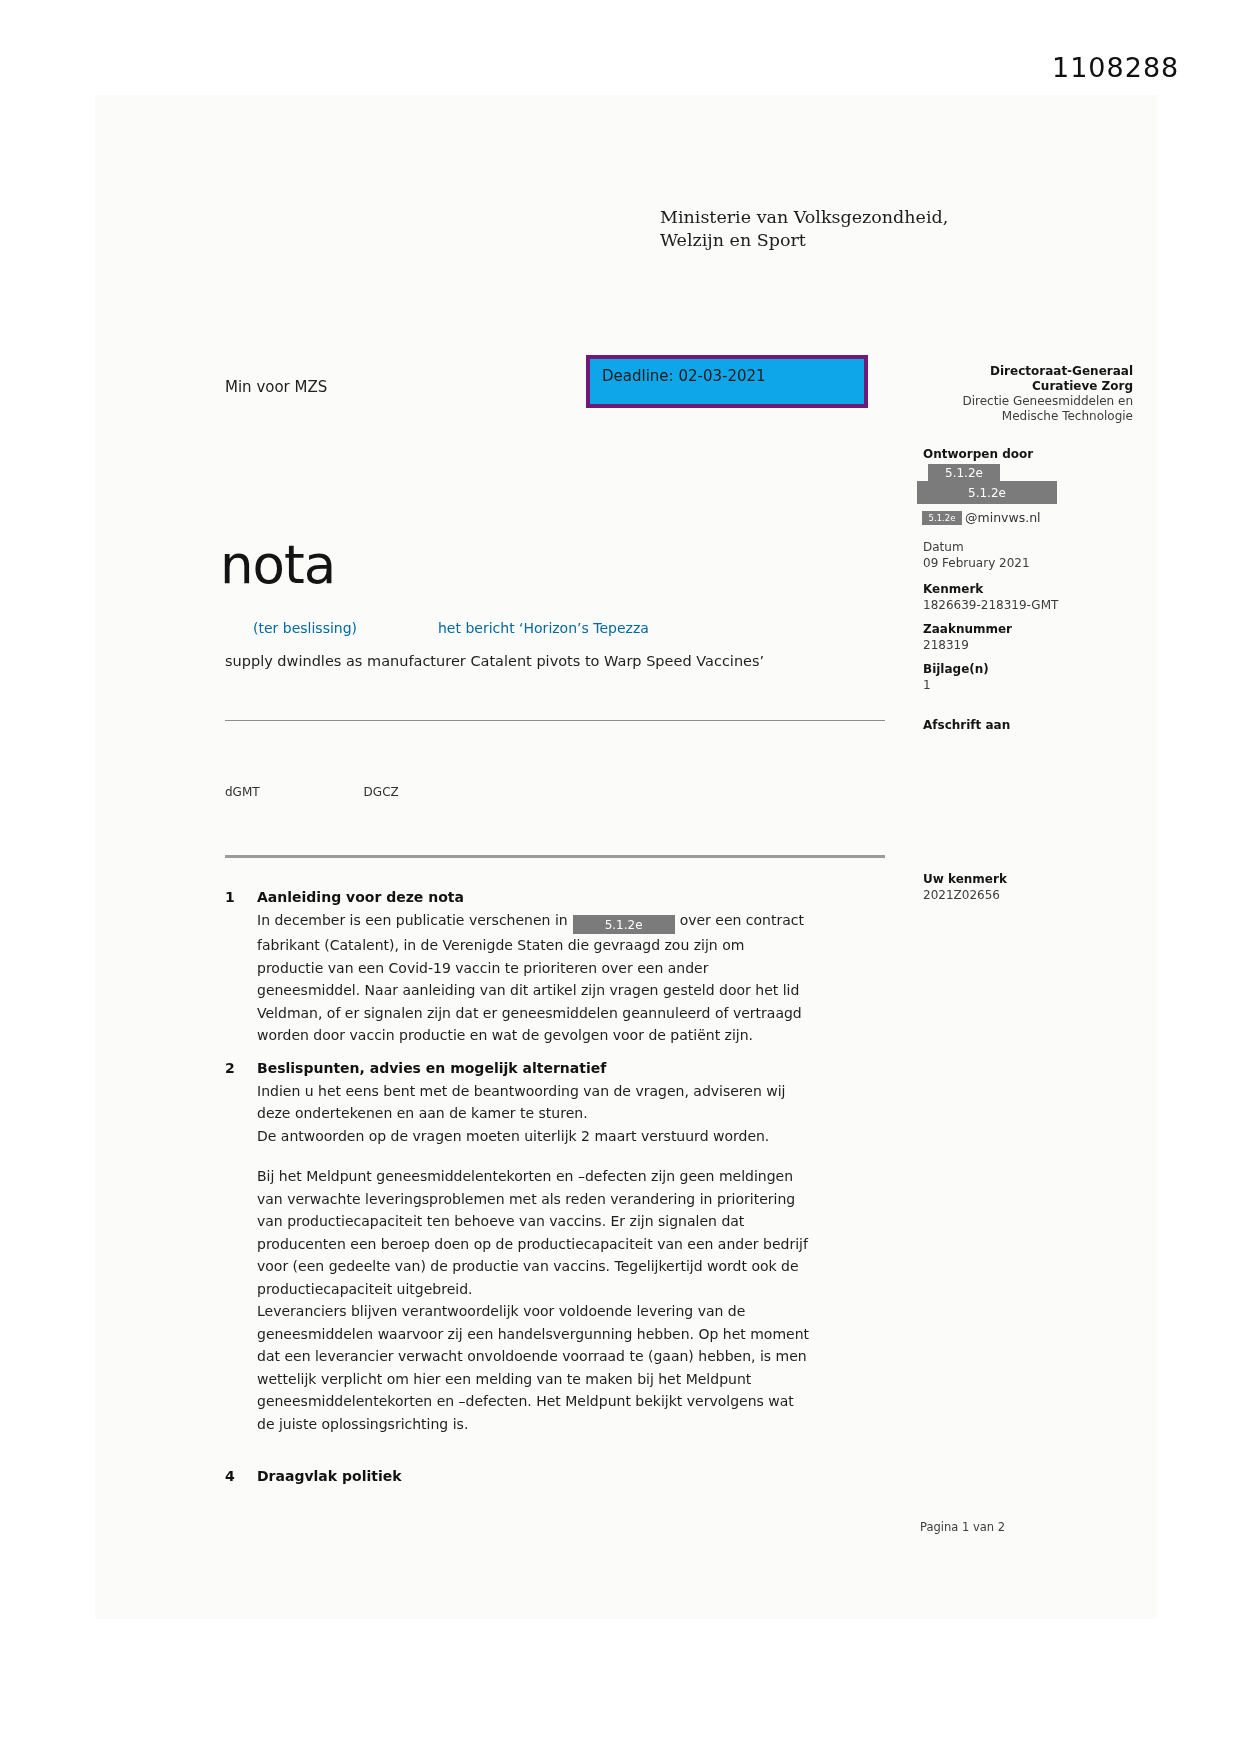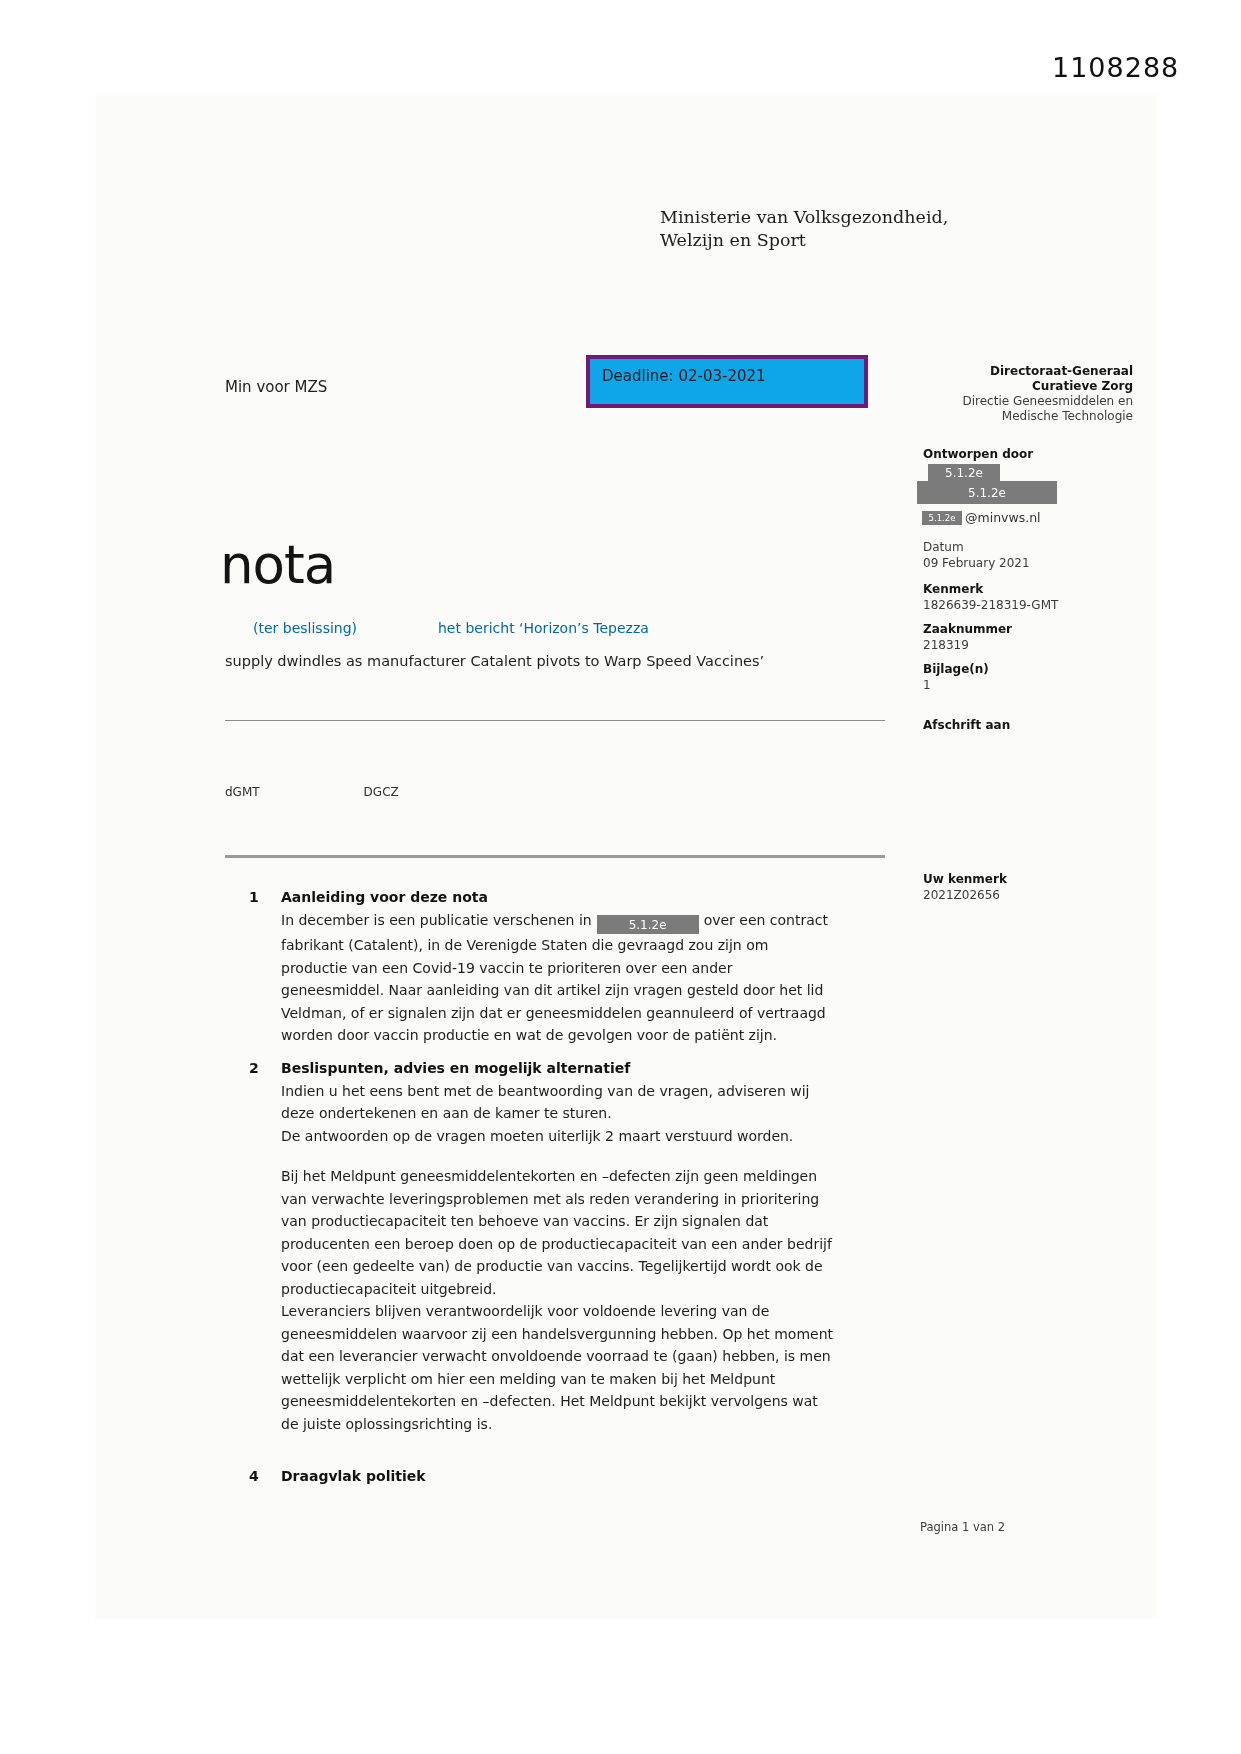--- a/index.html
+++ b/index.html
@@ -57,21 +57,21 @@
   }
   .subtitle-line1{left:225px;top:620px;font-size:14px;color:#0369a1;margin-left:28px;}
   .subtitle-beslissing{display:inline-block;width:185px;}
   .subtitle-line2{left:225px;top:653px;font-size:14.5px;color:#1f1f1f;}
 
   .hr1{left:225px;top:720px;width:660px;height:1px;background:#8d8d8d;}
   .routing{left:225px;top:741px;font-size:12px;color:#303030;}
   .routing-right{display:inline-block;margin-left:104px;margin-top:44px;}
   .hr2{left:225px;top:855px;width:660px;height:3px;background:#9b9b9b;}
 
-  .section{left:225px;width:690px;font-size:14px;line-height:22.5px;color:#1e1e1e;margin-left:24px;}
+  .section{left:225px;width:690px;font-size:14px;line-height:22.5px;color:#1e1e1e;}
   .sec-head{font-weight:bold;color:#121212;}
   .sec-num{display:inline-block;width:32px;}
   .sec-body{margin-left:32px;white-space:pre-line;}
   .sec-line{margin-left:32px;}
   .inline-redact{
     display:inline-flex;width:102px;height:19px;vertical-align:-4px;
     margin:0 5px;
   }
   .sec-1{top:886px;} .sec-2{top:1057px;} .sec-3{top:1165px;} .sec-4{top:1465px;}
 

